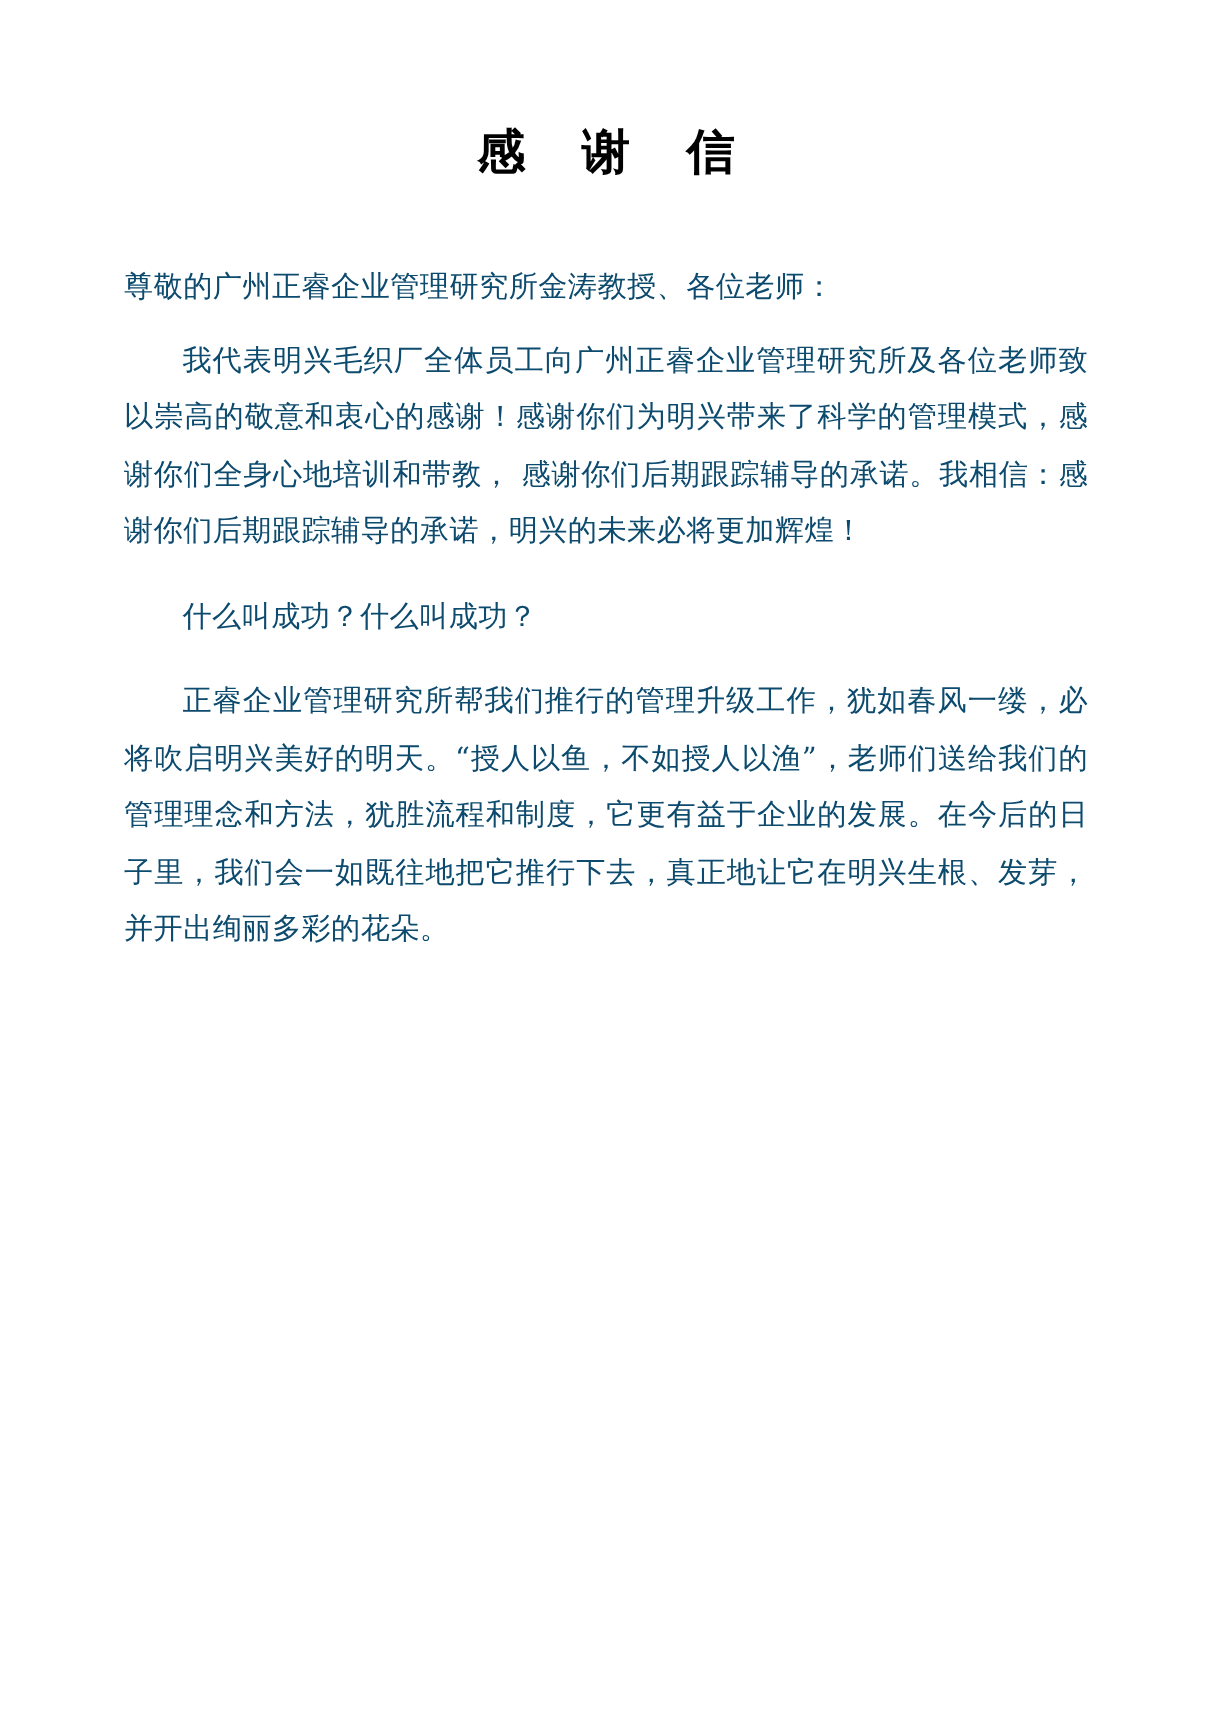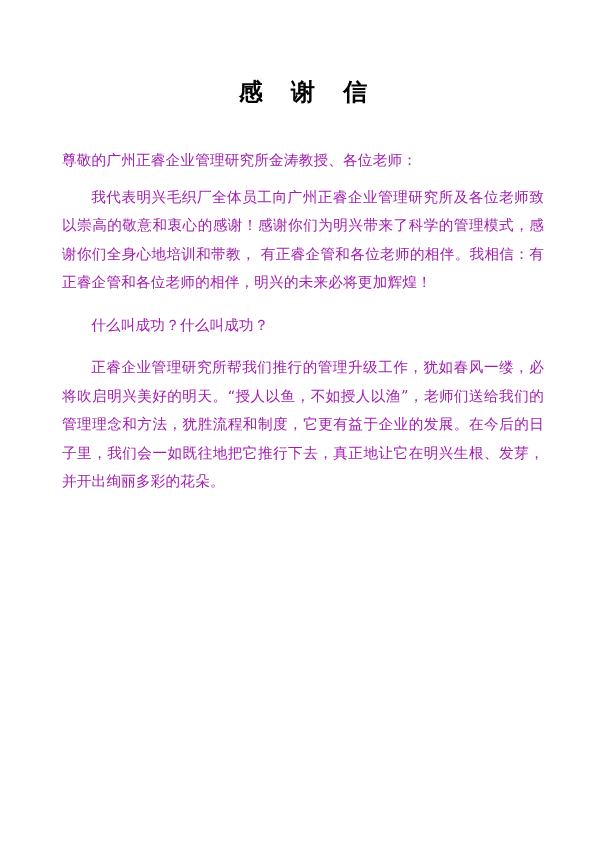--- a/index.html
+++ b/index.html
@@ -16,39 +16,39 @@
   }
   .page {
     position: relative;
     width: 606px;
     height: 857px;
     box-sizing: border-box;
     padding: 0 62px;
   }
   .doc-title {
     margin: 0;
-    padding-top: 76px;
+    padding-top: 60px;
     text-align: center;
     font-size: 24px;
     font-weight: bold;
     letter-spacing: 10px;
     text-indent: 10px;
     color: #000000;
     font-family: "DejaVu Serif", "Liberation Serif", serif;
   }
   .body-block {
     margin-top: 38px;
   }
   p.para {
     margin: 0 0 2px 0;
     font-size: 14.6px;
     line-height: 28.5px;
     text-align: justify;
     text-justify: inter-ideograph;
-    color: #a21caf;
+    color: #0c4a6e;
     letter-spacing: 0.2px;
   }
   p.salutation {
     text-indent: 0;
   }
   p.greeting {
     text-indent: 2em;
   }
   p.indent {
     text-indent: 2em;
@@ -64,21 +64,21 @@
 
   <h1 class="doc-title">感 谢 信</h1>
 
   <div class="body-block">
 
     <p class="para salutation">尊敬的广州正睿企业管理研究所金涛教授、各位老师：</p>
 
 
     <div class="spacer-sm"></div>
 
-    <p class="para indent">我代表明兴毛织厂全体员工向广州正睿企业管理研究所及各位老师致以崇高的敬意和衷心的感谢！感谢你们为明兴带来了科学的管理模式，感谢你们全身心地培训和带教，  有正睿企管和各位老师的相伴。我相信：有正睿企管和各位老师的相伴，明兴的未来必将更加辉煌！</p>
+    <p class="para indent">我代表明兴毛织厂全体员工向广州正睿企业管理研究所及各位老师致以崇高的敬意和衷心的感谢！感谢你们为明兴带来了科学的管理模式，感谢你们全身心地培训和带教，  感谢你们后期跟踪辅导的承诺。我相信：感谢你们后期跟踪辅导的承诺，明兴的未来必将更加辉煌！</p>
 
     <div class="spacer-sm"></div>
 
 
     <div class="spacer-sm"></div>
 
     <p class="para indent">什么叫成功？什么叫成功？</p>
 
     <div class="spacer-sm"></div>
 

